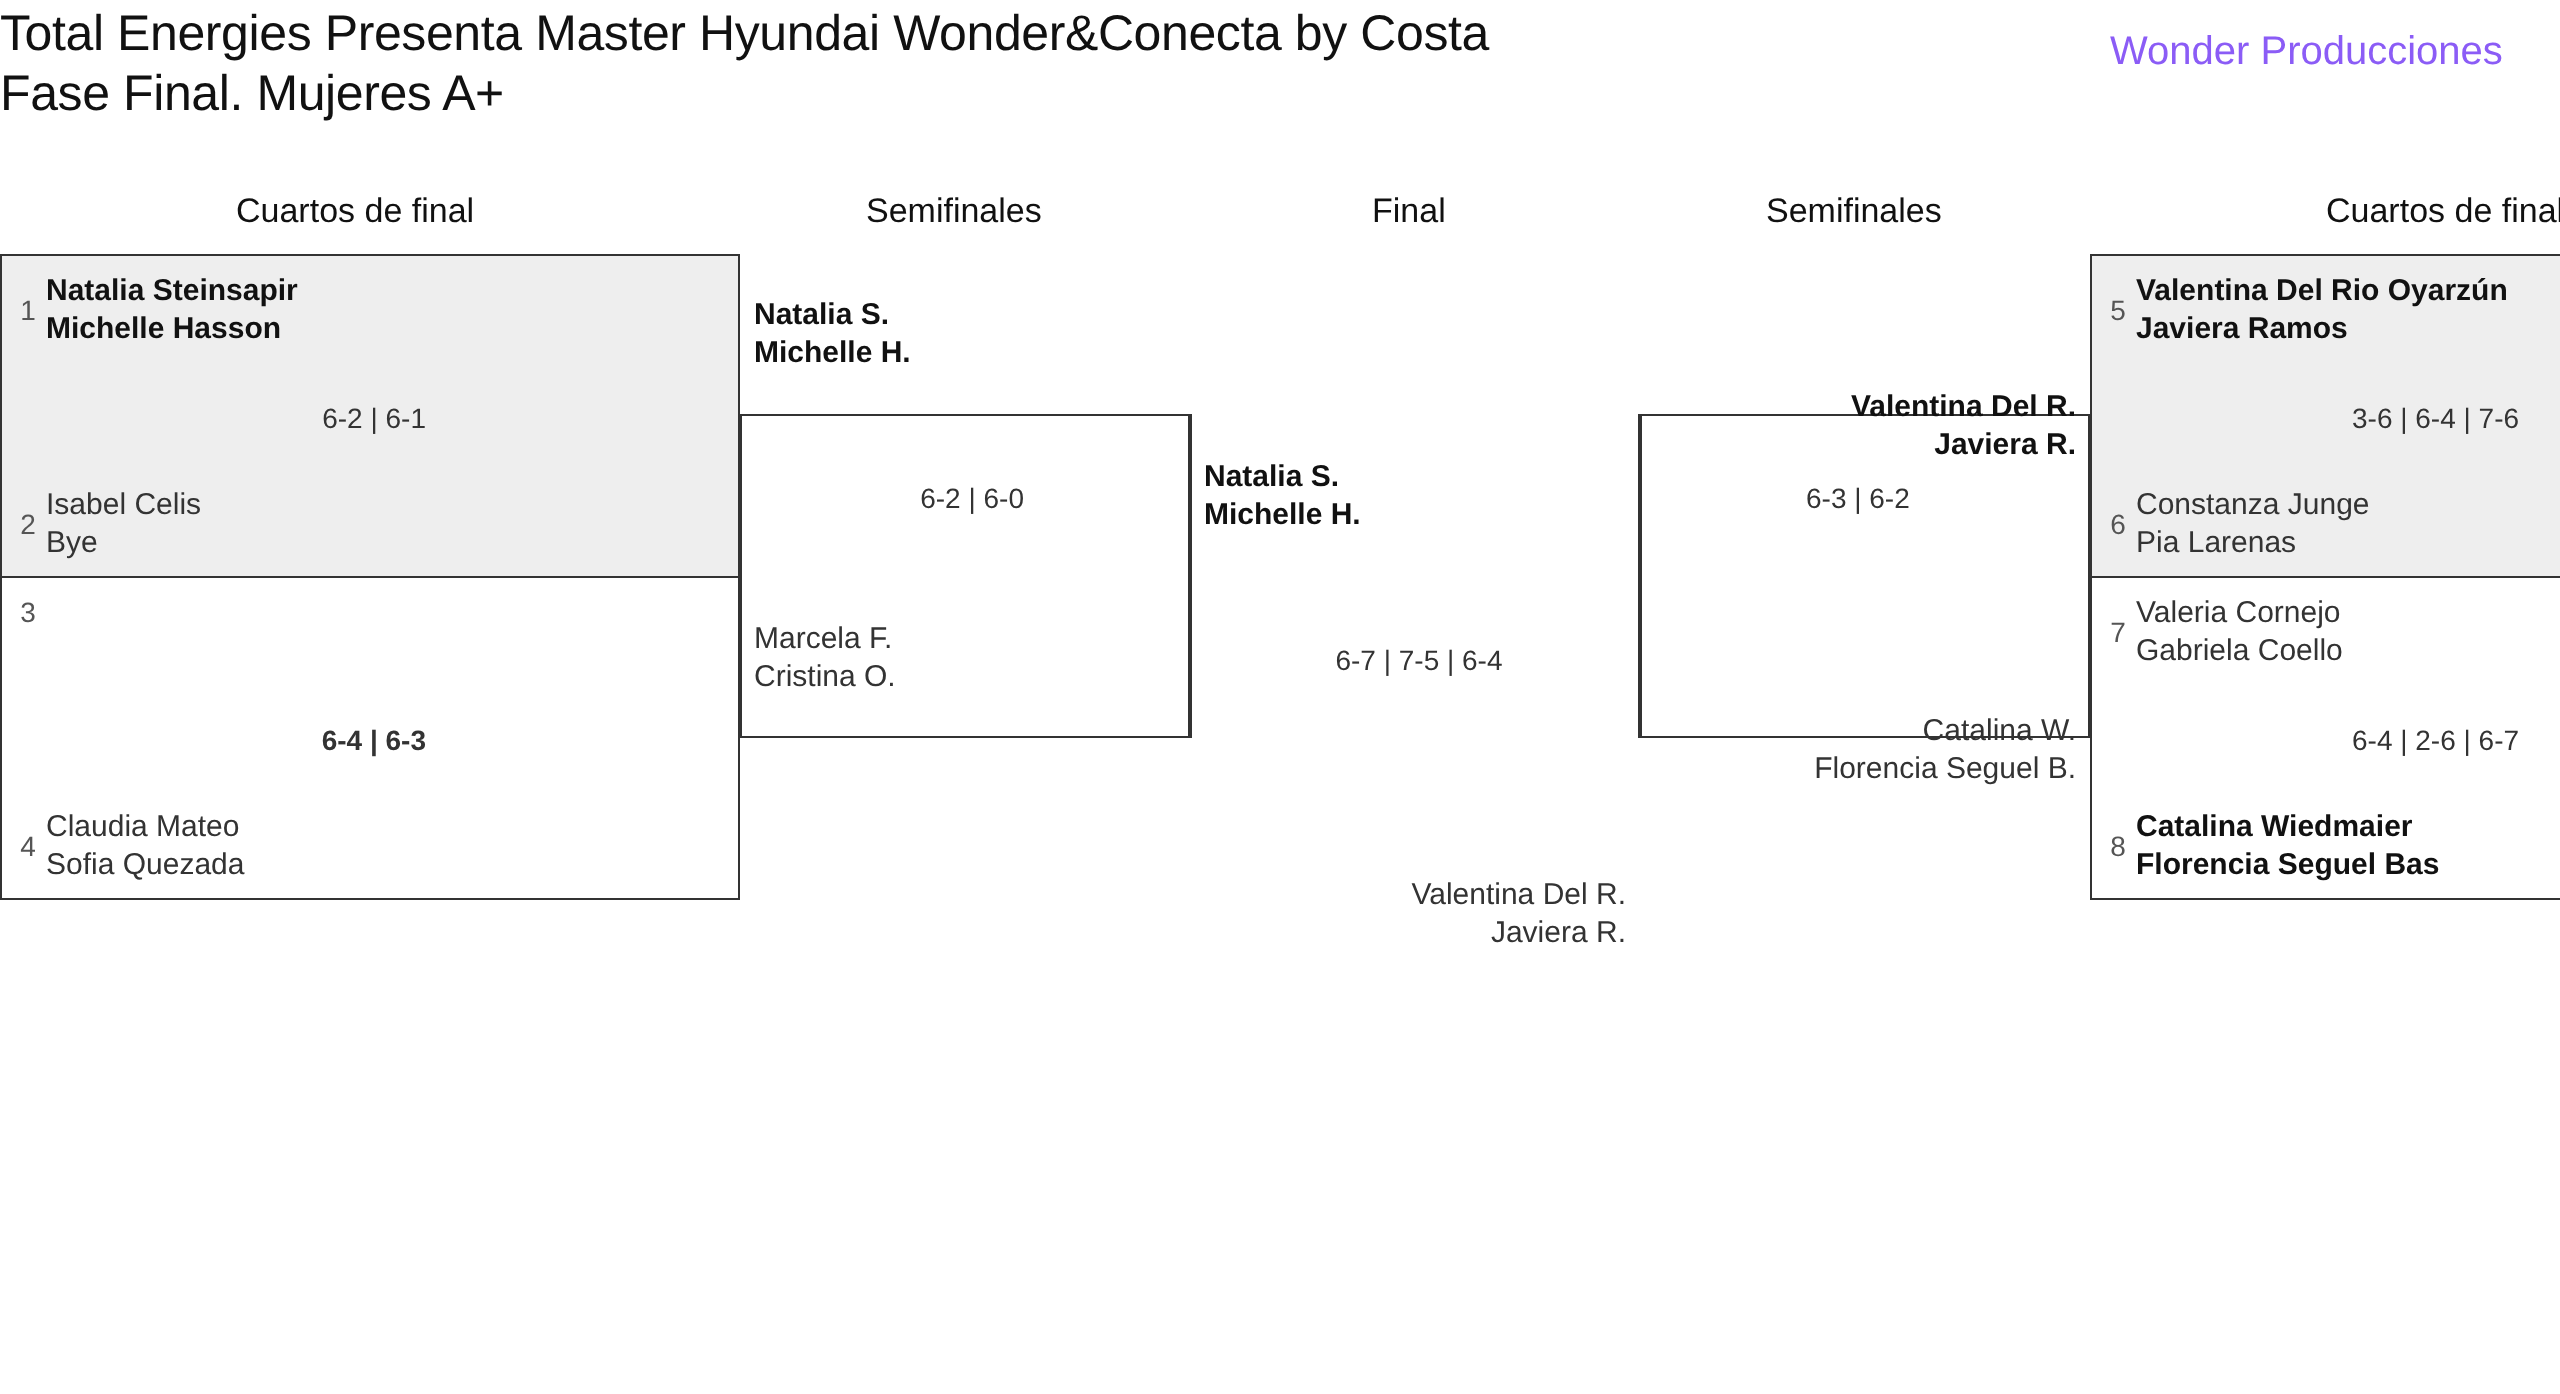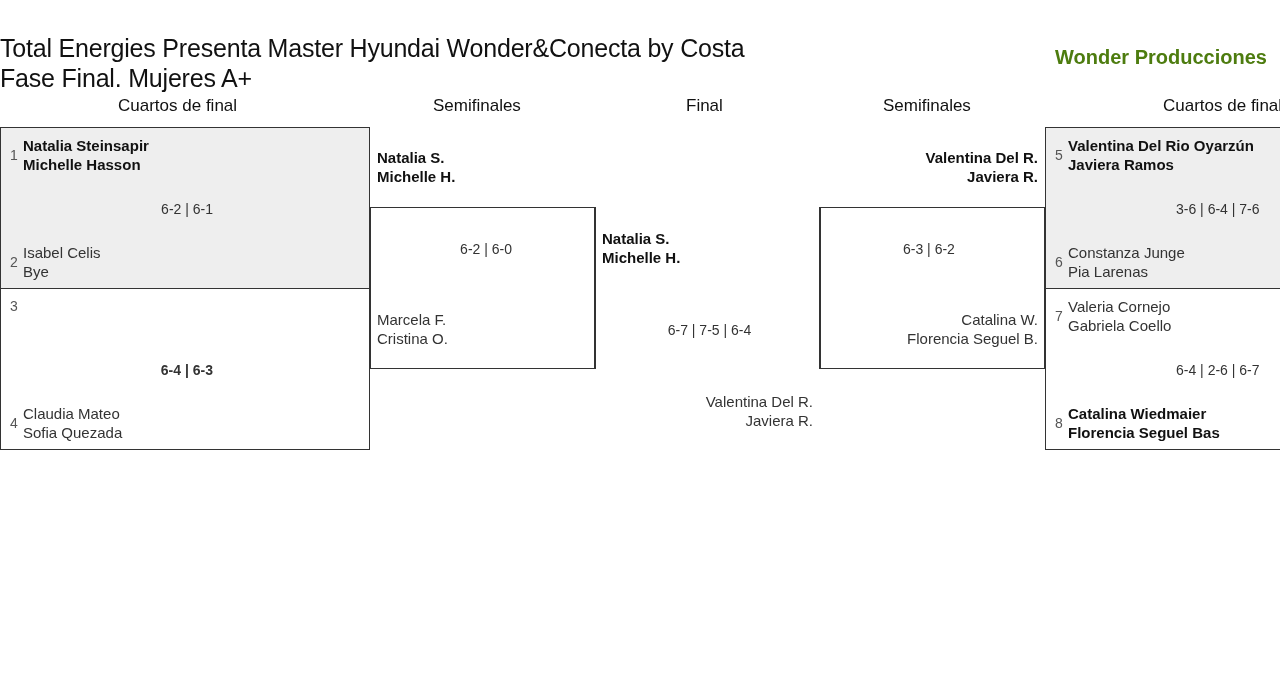--- a/index.html
+++ b/index.html
@@ -15,42 +15,41 @@
     overflow: hidden;
     position: relative;
   }
 
   
   .header {
     position: absolute;
     top: 0; left: 0;
     width: 1168px;
     height: 88px;
-    margin-top: 31px;
   }
   .title {
     position: absolute;
     left: 0;
     top: 2px;
     width: 900px;
     font-size: 25px;
     line-height: 30px;
     font-weight: 400;
     color: #111111;
     letter-spacing: -0.2px;
     white-space: pre-line;
   }
   .brand {
     position: absolute;
     left: 1055px;
     top: 13px;
     font-size: 20px;
     line-height: 26px;
-    font-weight: 700;
-    color: #4d7c0f;
+    font-weight: 400;
+    color: #8b5cf6;
     white-space: nowrap;
   }
 
   
   .round-label {
     position: absolute;
     top: 95px;
     font-size: 17px;
     line-height: 22px;
     color: #111111;
@@ -105,20 +104,21 @@
   .team .names {
     white-space: pre-line;
     color: #333333;
   }
   .team.winner .names {
     font-weight: bold;
     color: #111111;
   }
   .team.right-align {
     justify-content: flex-end;
+    margin-top: 46px;
   }
   .team.right-align .names { text-align: right; }
 
   .score {
     position: absolute;
     font-size: 14px;
     line-height: 18px;
     color: #333333;
     white-space: nowrap;
   }

